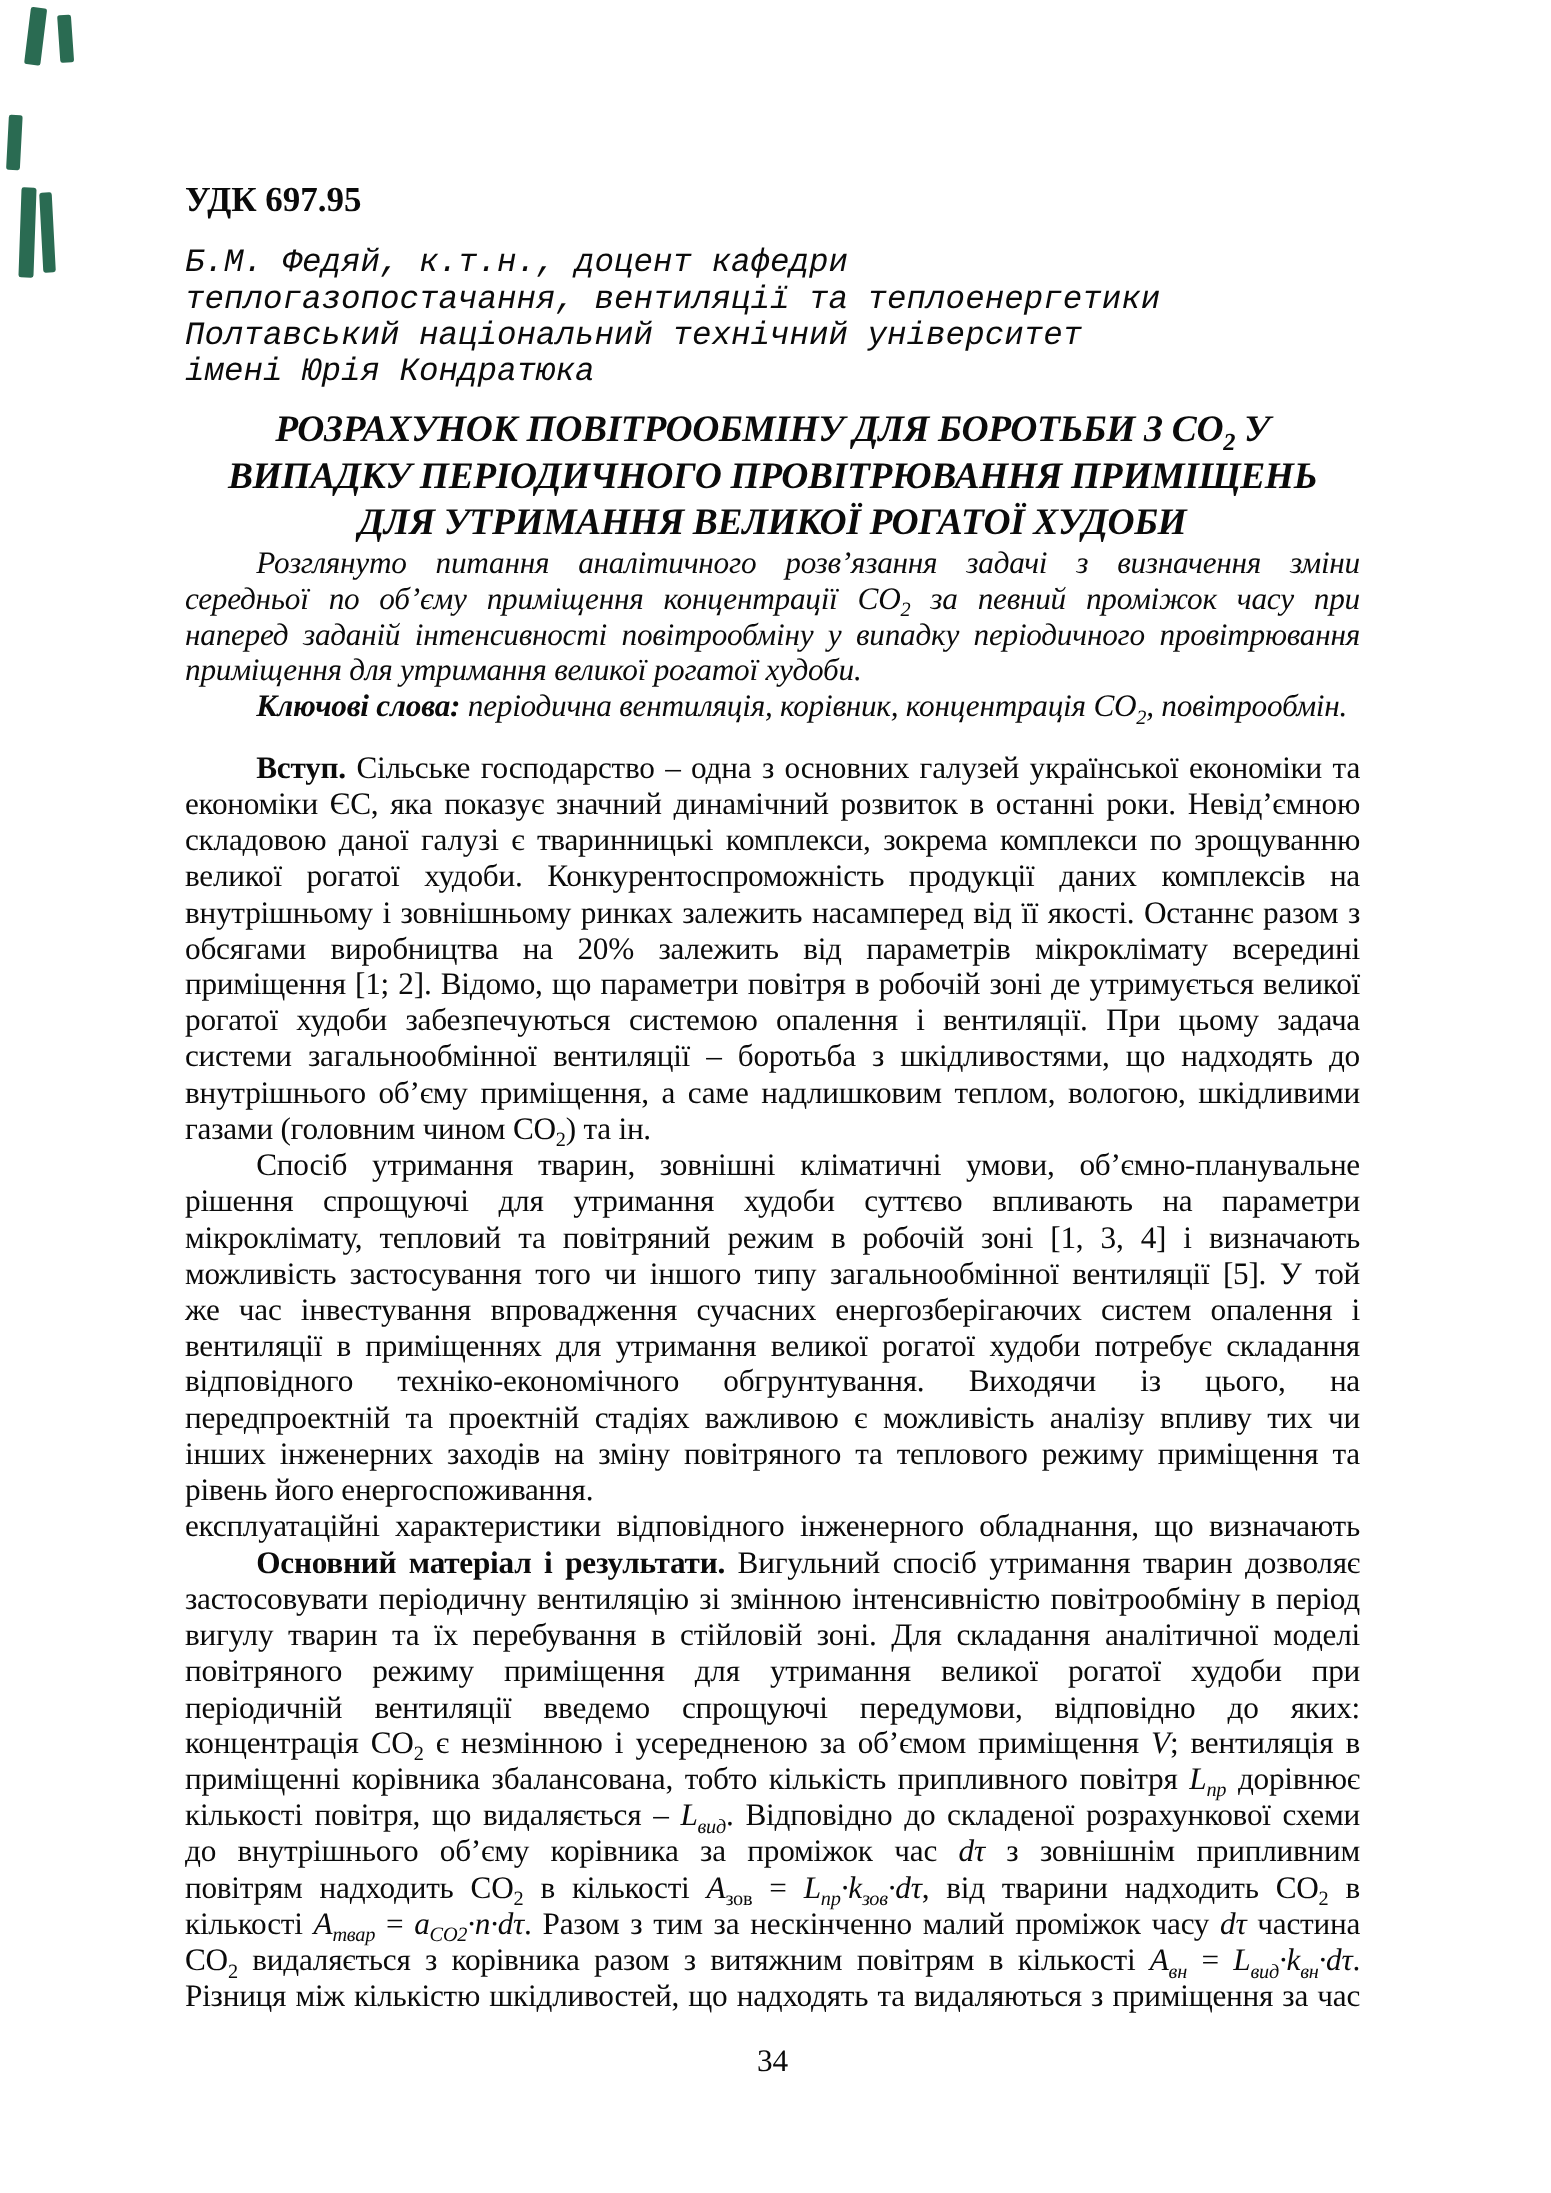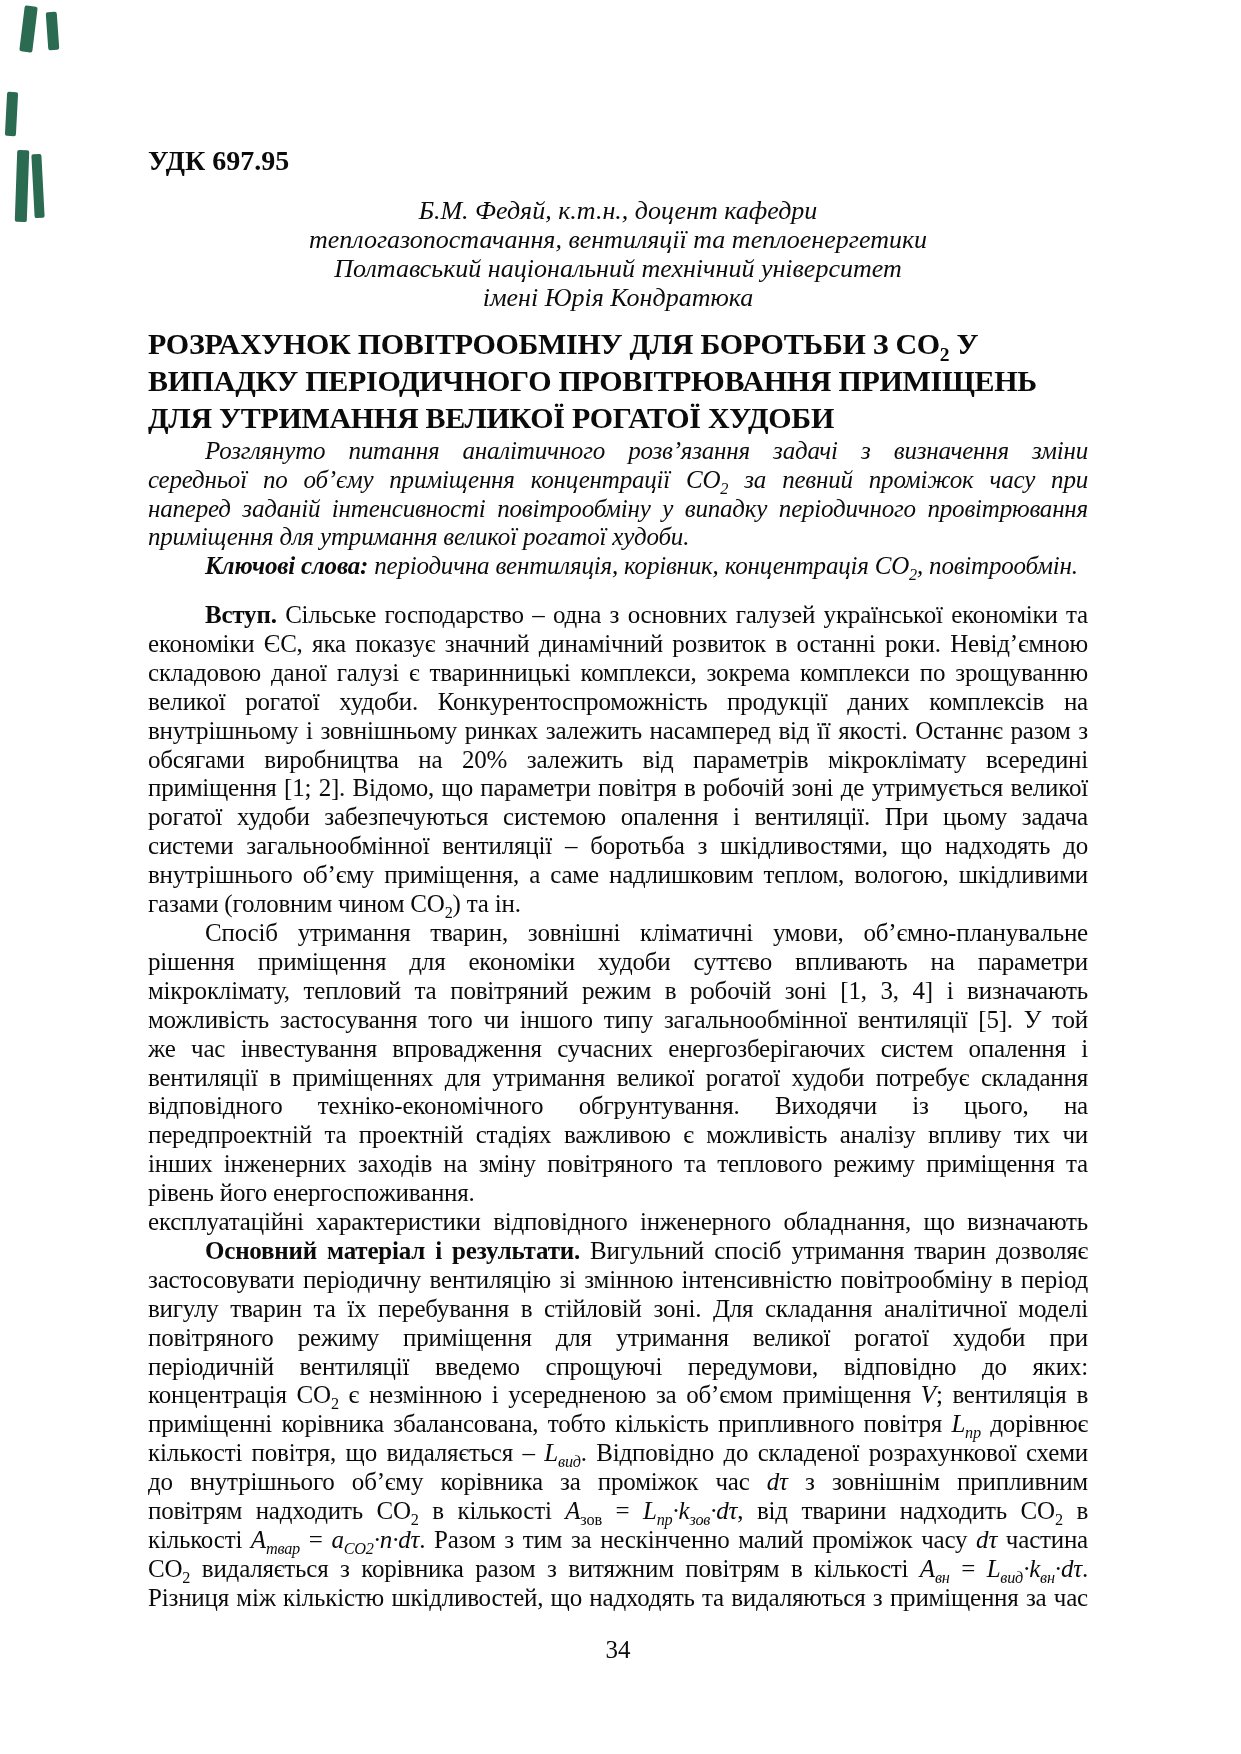--- a/index.html
+++ b/index.html
@@ -12,26 +12,26 @@
     overflow:hidden;
   }
   .udc{
     position:absolute;left:148px;top:146px;
     font-weight:bold;font-size:28px;line-height:30px;
   }
   .authors{
     position:absolute;left:148px;top:196px;width:940px;
     font-style:italic;font-size:26px;line-height:29px;
   }
-  .authors .line{text-align:center;}
+  .authors .line{text-align:left;font-family:Liberation Mono, monospace;}
   .title{
     position:absolute;left:148px;top:325px;width:940px;
     font-weight:bold;font-size:30px;line-height:37px;letter-spacing:-0.3px;
   }
-  .title .line{}
+  .title .line{text-align:center;font-style:italic;}
   .abstract{
     position:absolute;left:148px;top:437px;width:940px;
     font-style:italic;font-size:25px;line-height:28.8px;letter-spacing:-0.2px;
   }
   .bodytext{
     position:absolute;left:148px;top:601px;width:940px;
     font-size:25px;line-height:28.9px;letter-spacing:-0.2px;
   }
   .abstract .line,.bodytext .line{
     text-align:justify;
@@ -82,21 +82,21 @@
       <div class="line">складовою даної галузі є тваринницькі комплекси, зокрема комплекси по зрощуванню</div>
       <div class="line">великої рогатої худоби. Конкурентоспроможність продукції даних комплексів на</div>
       <div class="line">внутрішньому і зовнішньому ринках залежить насамперед від її якості. Останнє разом з</div>
       <div class="line">обсягами виробництва на 20% залежить від параметрів мікроклімату всередині</div>
       <div class="line">приміщення [1; 2]. Відомо, що параметри повітря в робочій зоні де утримується великої</div>
       <div class="line">рогатої худоби забезпечуються системою опалення і вентиляції. При цьому задача</div>
       <div class="line">системи загальнообмінної вентиляції – боротьба з шкідливостями, що надходять до</div>
       <div class="line">внутрішнього об’єму приміщення, а саме надлишковим теплом, вологою, шкідливими</div>
       <div class="line end">газами (головним чином СО<sub>2</sub>) та ін.</div>
       <div class="line indent">Спосіб утримання тварин, зовнішні кліматичні умови, об’ємно-планувальне</div>
-      <div class="line">рішення приміщення для економіки худоби суттєво впливають на параметри</div>
+      <div class="line">рішення спрощуючі для утримання худоби суттєво впливають на параметри</div>
       <div class="line">мікроклімату, тепловий та повітряний режим в робочій зоні [1, 3, 4] і визначають</div>
       <div class="line">можливість застосування того чи іншого типу загальнообмінної вентиляції [5]. У той</div>
       <div class="line">же час інвестування впровадження сучасних енергозберігаючих систем опалення і</div>
       <div class="line">вентиляції в приміщеннях для утримання великої рогатої худоби потребує складання</div>
       <div class="line">відповідного техніко-економічного обгрунтування. Виходячи із цього, на</div>
       <div class="line">передпроектній та проектній стадіях важливою є можливість аналізу впливу тих чи</div>
       <div class="line">інших інженерних заходів на зміну повітряного та теплового режиму приміщення та</div>
       <div class="line end">рівень його енергоспоживання.</div>
       <div class="line">експлуатаційні характеристики відповідного інженерного обладнання, що визначають</div>
       <div class="line indent"><b>Основний матеріал і результати.</b> Вигульний спосіб утримання тварин дозволяє</div>

